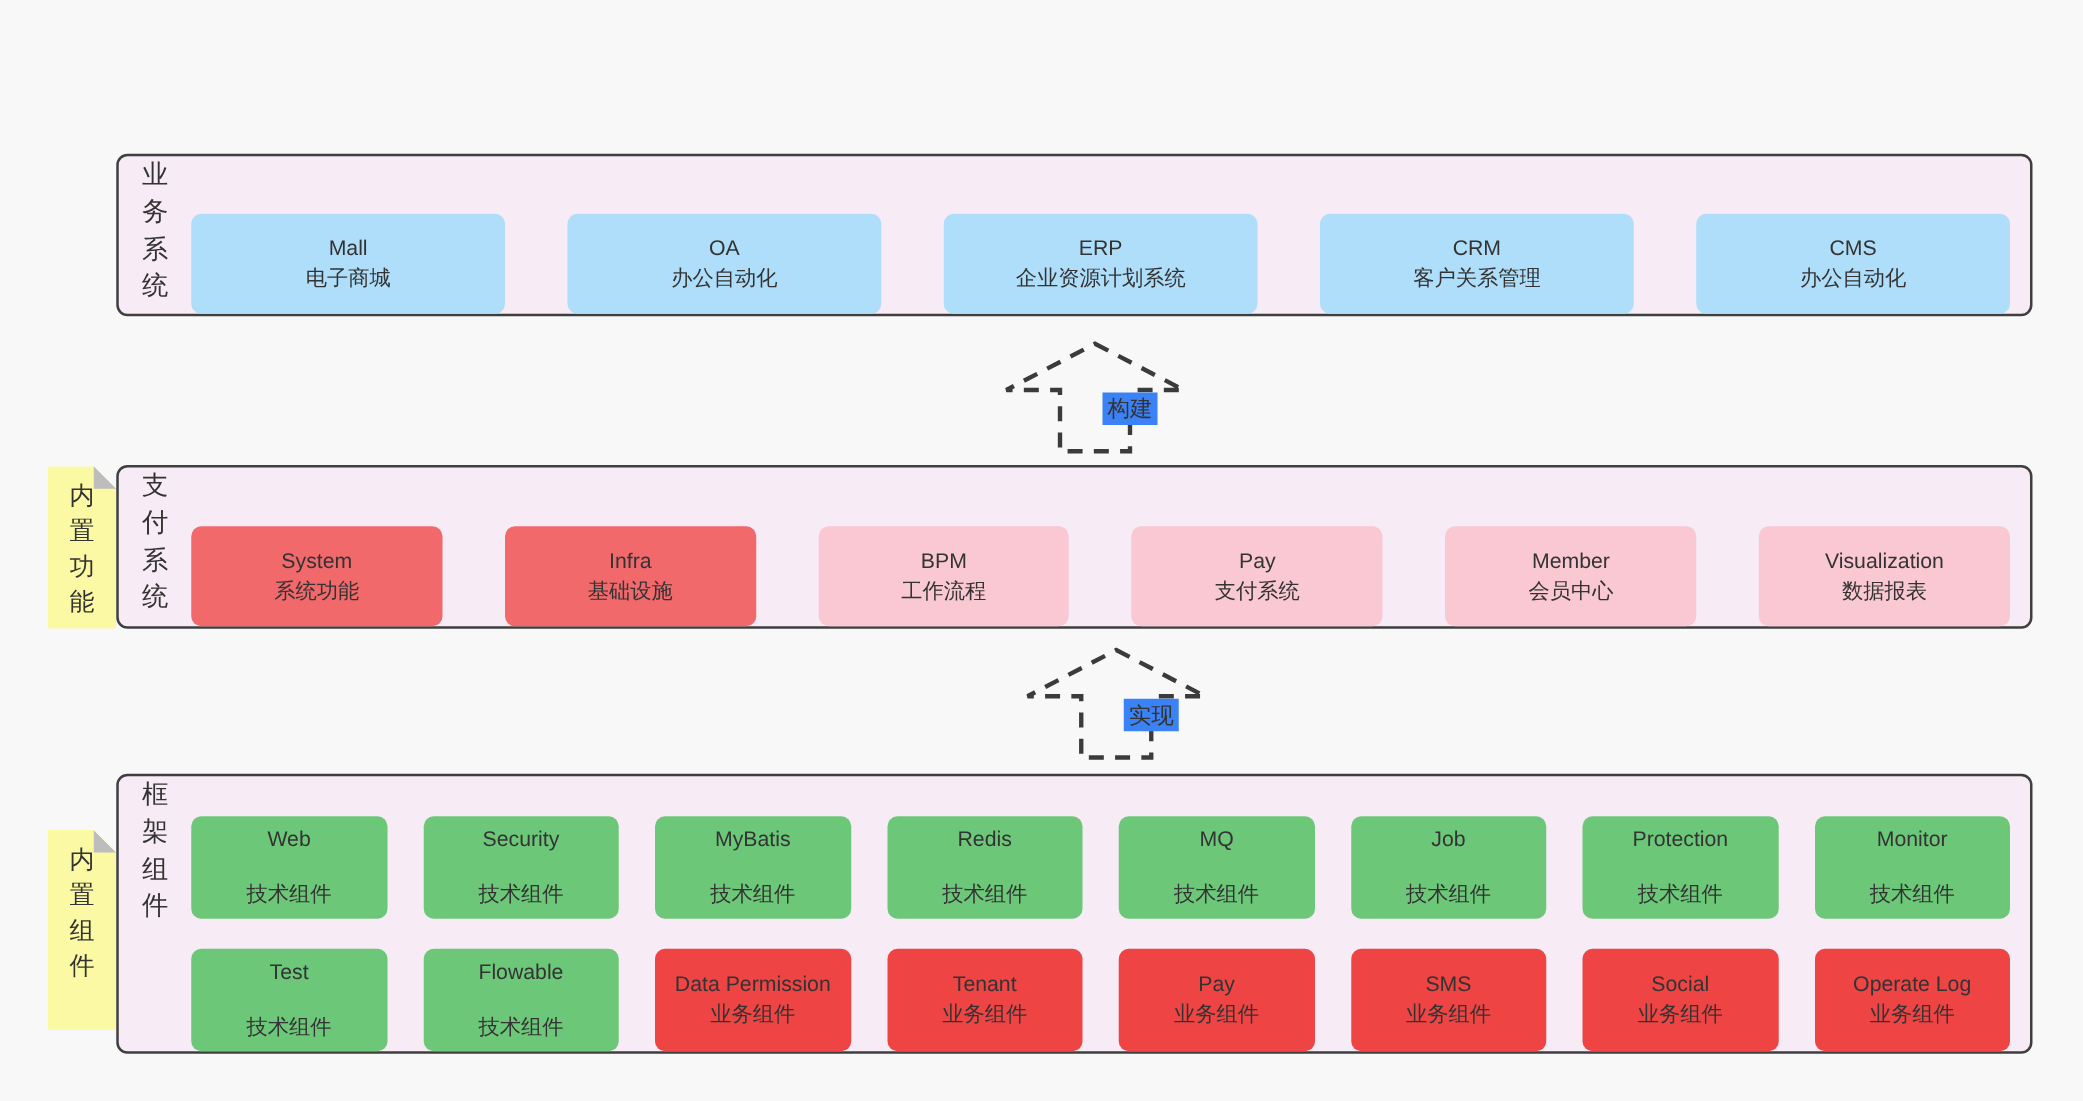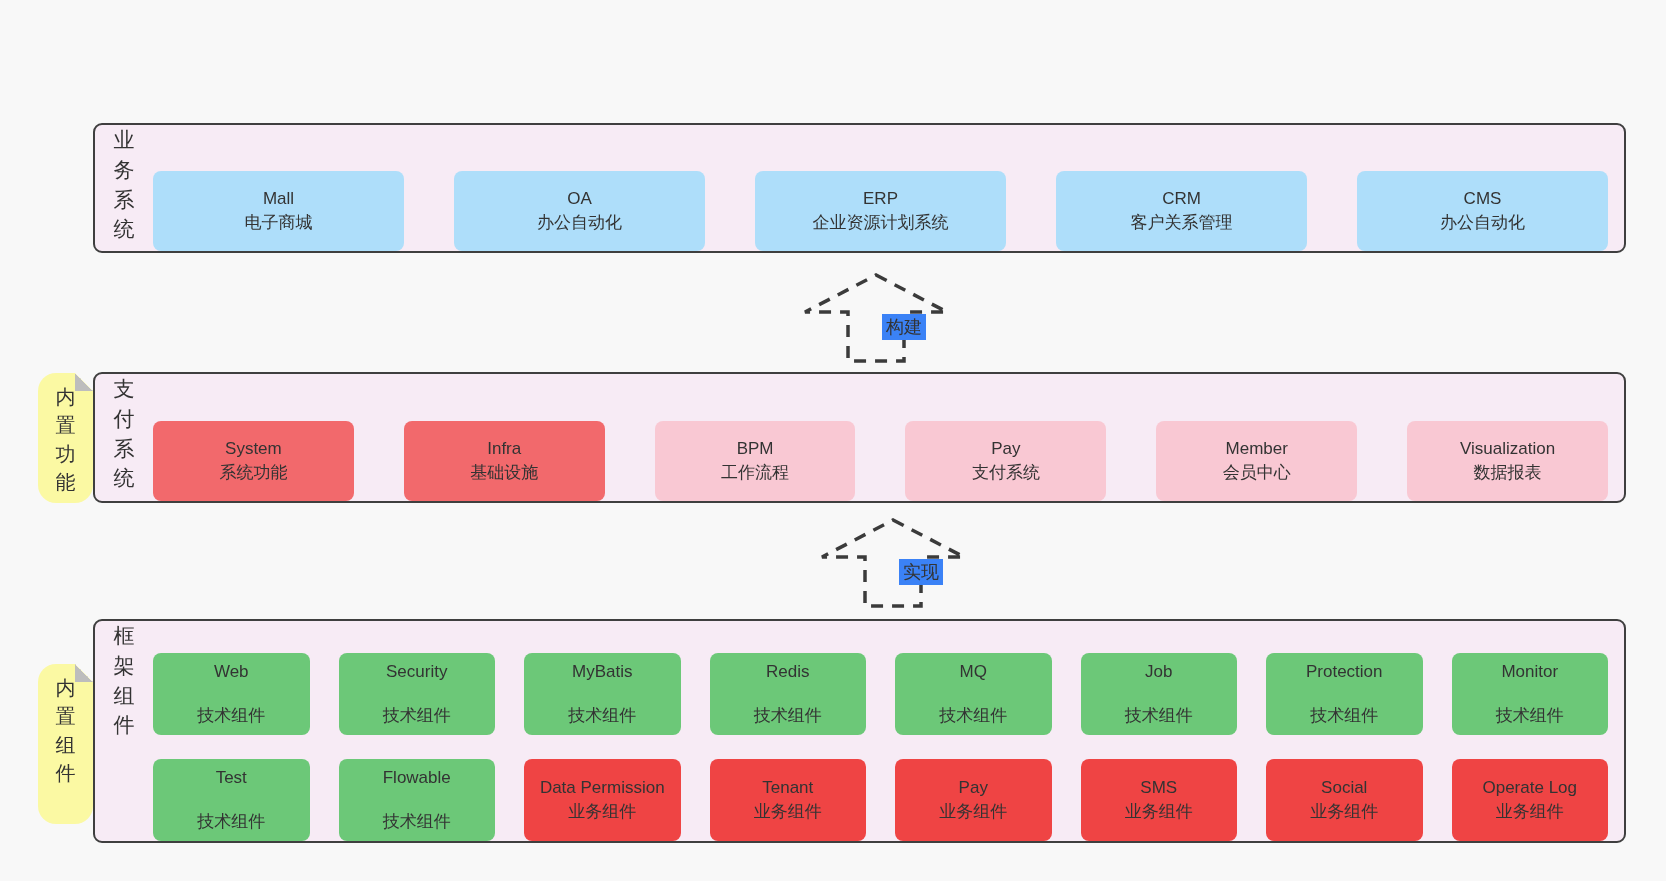--- a/index.html
+++ b/index.html
@@ -56,21 +56,20 @@
   .box.red         { background: #f2696c; }
   .box.pink        { background: #f9c8d3; }
   .box.green       { background: #6cc878; gap: 20px; }
   .box.green-light { background: #ef4444; }
 
   .note {
     position: absolute; left: 38px; width: 55px;
     background: #fbf9a3;
     clip-path: polygon(0 0, calc(100% - 18px) 0, 100% 18px, 100% 100%, 0 100%);
     z-index: 2;
-    border-radius: 18px;
   }
   .note-modules    { top: 373px; height: 130px; }
   .note-components { top: 664px; height: 160px; }
   .note-fold {
     position: absolute; top: 0; right: 0;
     width: 18px; height: 18px;
     background: linear-gradient(to bottom left, rgba(0,0,0,0) 50%, #bdbdbd 50%);
   }
   .note-text {
     width: 24px; margin: 10px auto 0;

